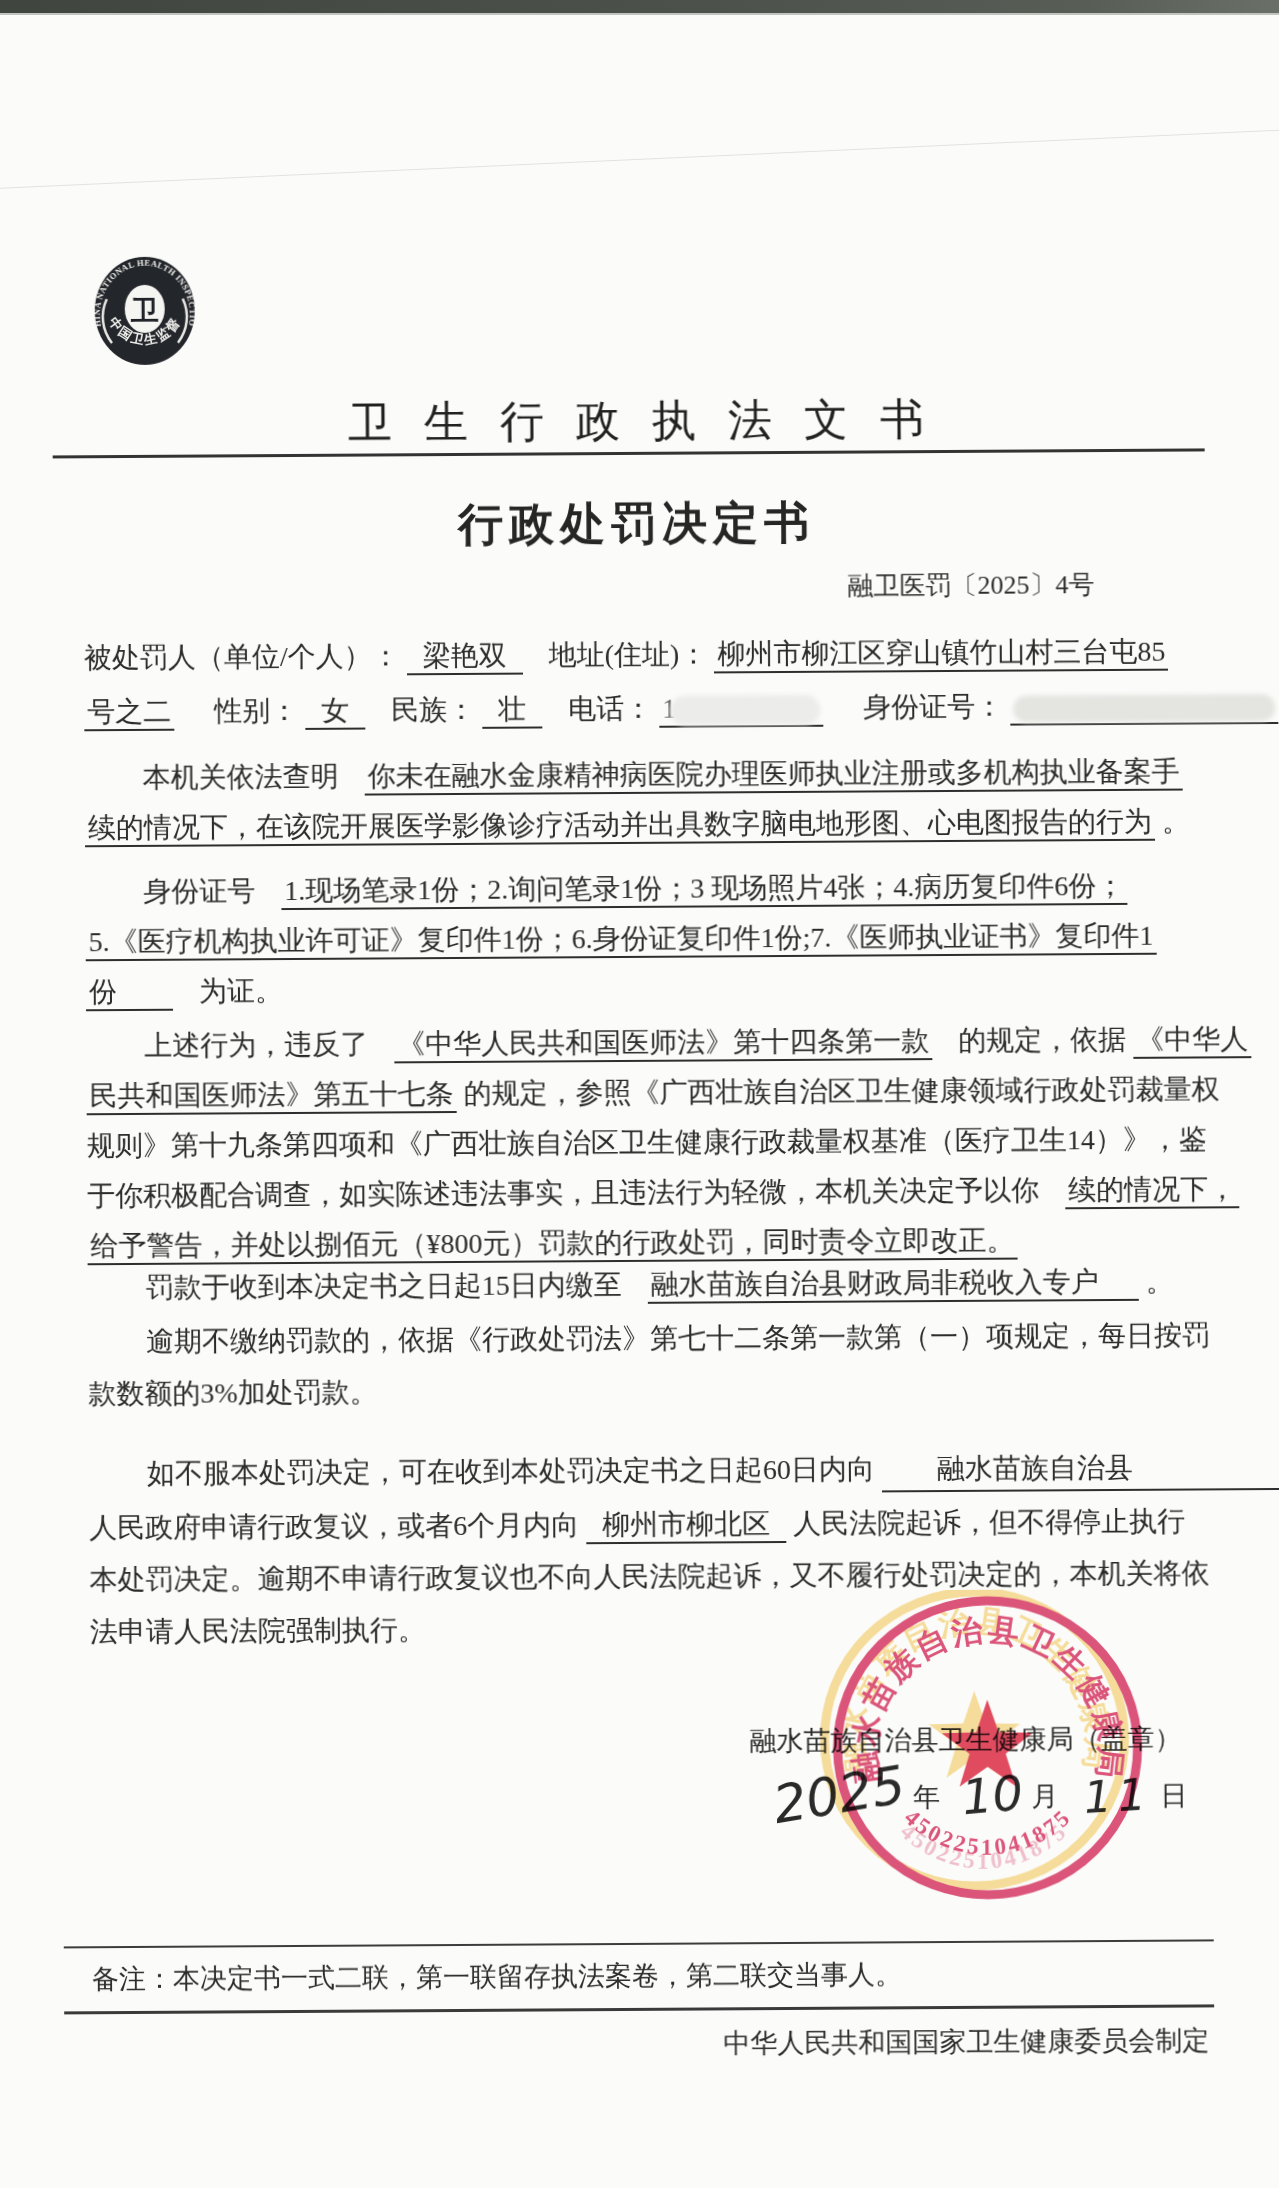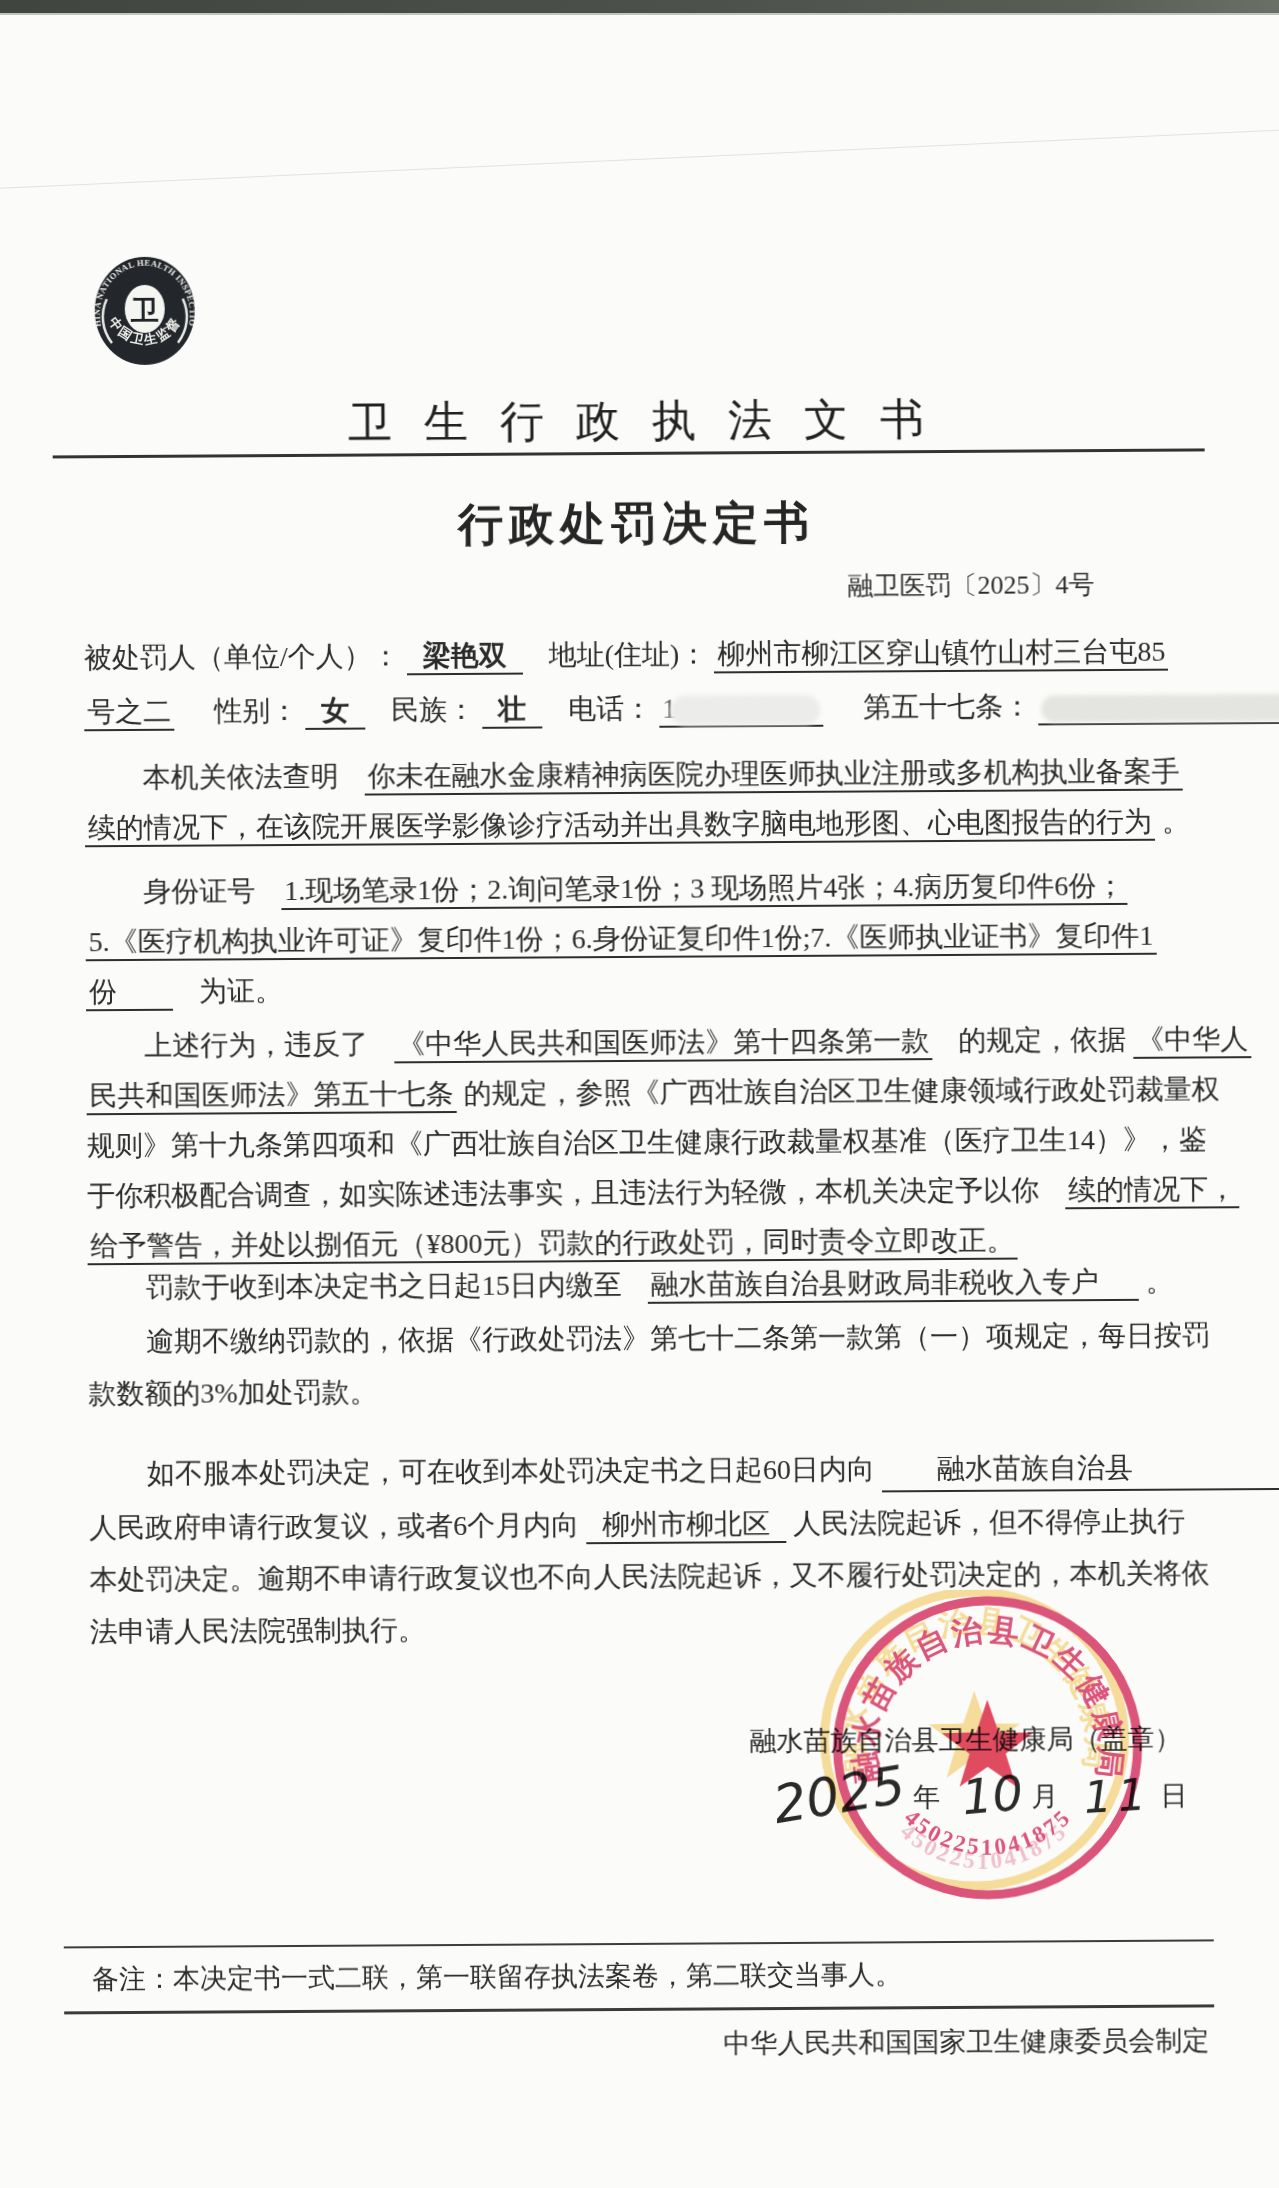--- a/index.html
+++ b/index.html
@@ -17,21 +17,21 @@
                 color:#222;font-weight:500;}
   .title-rule{position:absolute;top:452px;left:56px;width:1152px;height:3px;background:#333;}
   .doc-title{position:absolute;top:494px;left:0;width:100%;text-align:center;
              font-family:"Liberation Sans","DejaVu Sans",sans-serif;
              font-size:45px;font-weight:700;letter-spacing:6px;color:#262626;}
   .doc-number{position:absolute;top:570px;right:182px;font-size:26px;color:#2e2e2e;}
 
   .line{position:absolute;left:86px;font-size:28px;white-space:nowrap;color:#2b2b2b;}
   .line.ind{left:144px;}
   .u{border-bottom:2px solid #2e2e2e;padding:0 3px 2px;}
-  .fill{font-weight:700;}
+  .fill{font-weight:400;}
   .gap{display:inline-block;width:26px;}
   .gap-sm{display:inline-block;width:12px;}
   .pad-r{padding-right:56px;}
   .pad-r-lg{padding-right:40px;}
   .u-wide{display:inline-block;min-width:466px;text-indent:52px;}
   .u-val{padding:0 16px 2px;}
 
   .blob{display:inline-block;background:#ececea;border-radius:16px;filter:blur(2px);
         vertical-align:-8px;}
   .blob-phone{width:150px;height:30px;margin-left:-6px;}
@@ -104,21 +104,21 @@
       <span class="gap"></span>
       <span>性别：</span>
       <span class="u u-val fill">女</span>
       <span class="gap-sm"></span>
       <span>民族：</span>
       <span class="u u-val fill">壮</span>
       <span class="gap-sm"></span>
       <span>电话：</span>
       <span class="u"><span class="phone-digit">1</span><span class="blob blob-phone"></span></span>
       <span class="gap"></span>
-      <span>第五十七条：</span>
+      <span>身份证号：</span>
       <span class="u"><span class="blob blob-id"></span></span>
     </div>
 
     <div class="line ind" style="top:756px">
       <span>本机关依法查明</span>
       <span class="gap-sm"></span>
       <span class="u">你未在融水金康精神病医院办理医师执业注册或多机构执业备案手</span>
     </div>
     <div class="line" style="top:806px">
       <span class="u">续的情况下，在该院开展医学影像诊疗活动并出具数字脑电地形图、心电图报告的行为</span>

